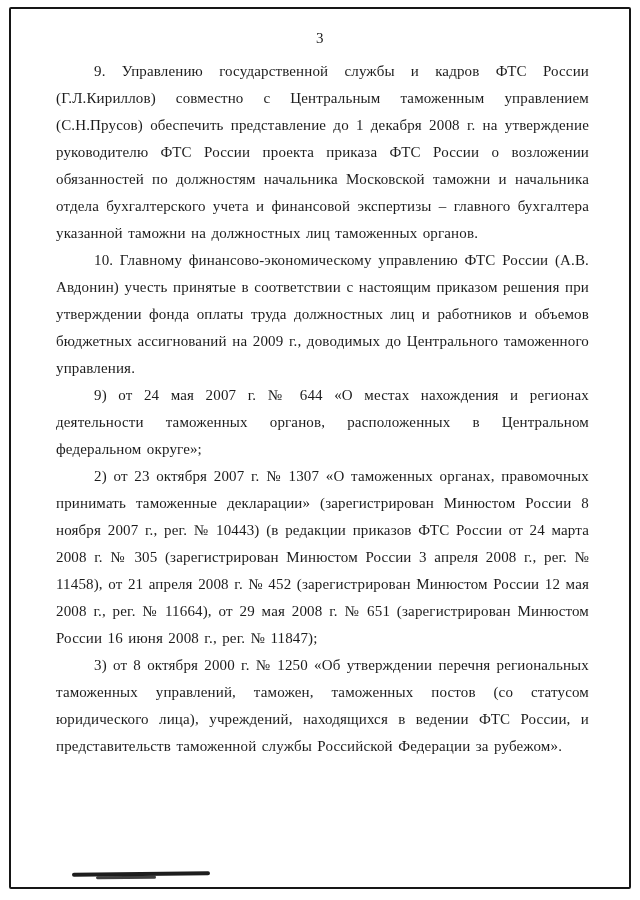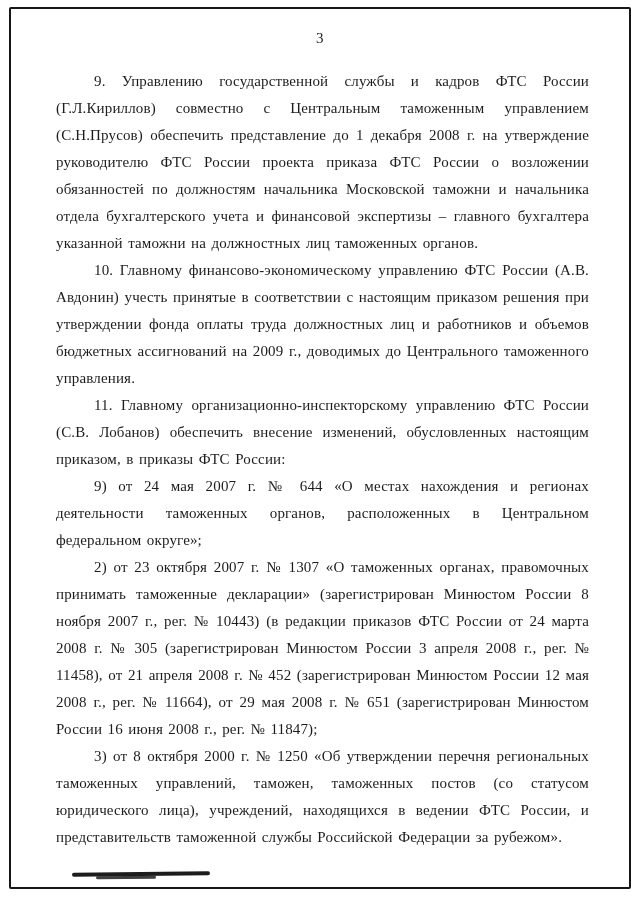--- a/index.html
+++ b/index.html
@@ -31,21 +31,21 @@
     position: absolute;
     top: 30px;
     left: 0;
     width: 100%;
     text-align: center;
     font-size: 15px;
     letter-spacing: 0.5px;
   }
   .content {
     position: absolute;
-    top: 68px;
+    top: 58px;
     left: 56px;
     right: 51px;
   }
   .content p {
     margin: 0;
     font-size: 15px;
     line-height: 27px;
     text-align: justify;
     text-indent: 38px;
     word-spacing: 1.5px;
@@ -76,21 +76,20 @@
 <body>
 
 <div class="page">
   <div class="scan-border"></div>
 
   <div class="page-number">3</div>
 
   <div class="content">
     <p>9. Управлению государственной службы и кадров ФТС России (Г.Л.Кириллов) совместно с Центральным таможенным управлением (С.Н.Прусов) обеспечить представление до 1 декабря 2008 г. на утверждение руководителю ФТС России проекта приказа ФТС России о возложении обязанностей по должностям начальника Московской таможни и начальника отдела бухгалтерского учета и финансовой экспертизы – главного бухгалтера указанной таможни на должностных лиц таможенных органов.</p>
     <p>10. Главному финансово-экономическому управлению ФТС России (А.В. Авдонин) учесть принятые в соответствии с настоящим приказом решения при утверждении фонда оплаты труда должностных лиц и работников и объемов бюджетных ассигнований на 2009 г., доводимых до Центрального таможенного управления.</p>
-    <p>11. Главному организационно-инспекторскому управлению ФТС России (С.В. Лобанов) обеспечить внесение изменений, обусловленных настоящим приказом, в приказы ФТС России:</p>
     <p>9) от 24 мая 2007 г. № 644 «О местах нахождения и регионах деятельности таможенных органов, расположенных в Центральном федеральном округе»;</p>
     <p>2) от 23 октября 2007 г. № 1307 «О таможенных органах, правомочных принимать таможенные декларации» (зарегистрирован Минюстом России 8 ноября 2007 г., рег. № 10443) (в редакции приказов ФТС России от 24 марта 2008 г. № 305 (зарегистрирован Минюстом России 3 апреля 2008 г., рег. № 11458), от 21 апреля 2008 г. № 452 (зарегистрирован Минюстом России 12 мая 2008 г., рег. № 11664), от 29 мая 2008 г. № 651 (зарегистрирован Минюстом России 16 июня 2008 г., рег. № 11847);</p>
     <p>3) от 8 октября 2000 г. № 1250 «Об утверждении перечня региональных таможенных управлений, таможен, таможенных постов (со статусом юридического лица), учреждений, находящихся в ведении ФТС России, и представительств таможенной службы Российской Федерации за рубежом».</p>
   </div>
 
   <div class="artifact artifact-bottom-1"></div>
   <div class="artifact artifact-bottom-2"></div>
 </div>
 
 </body></html>

